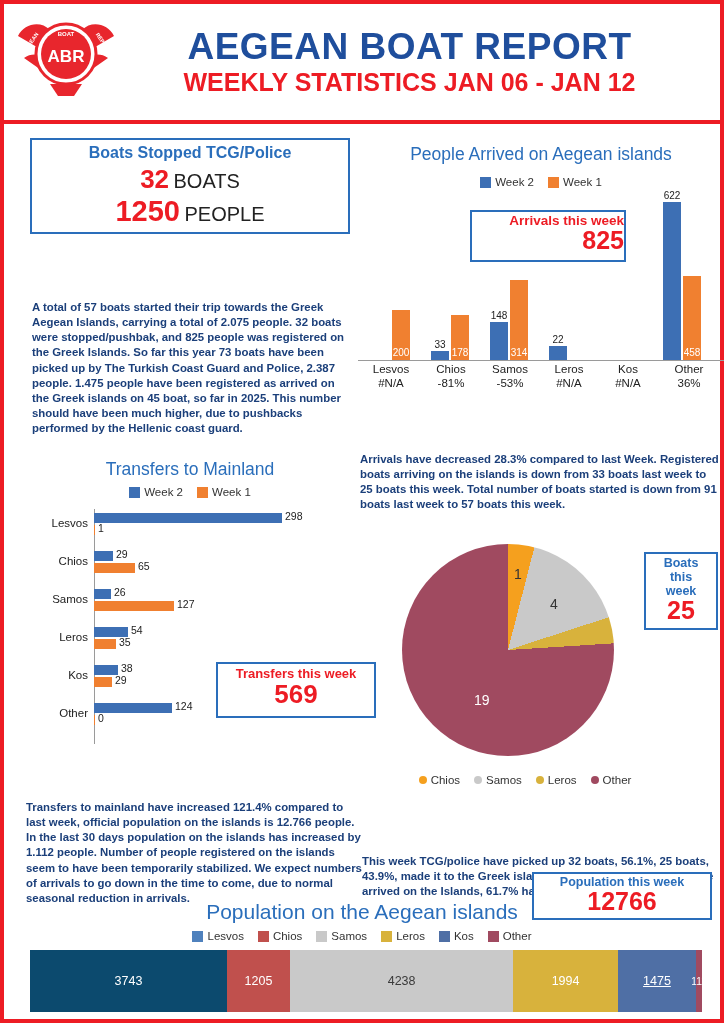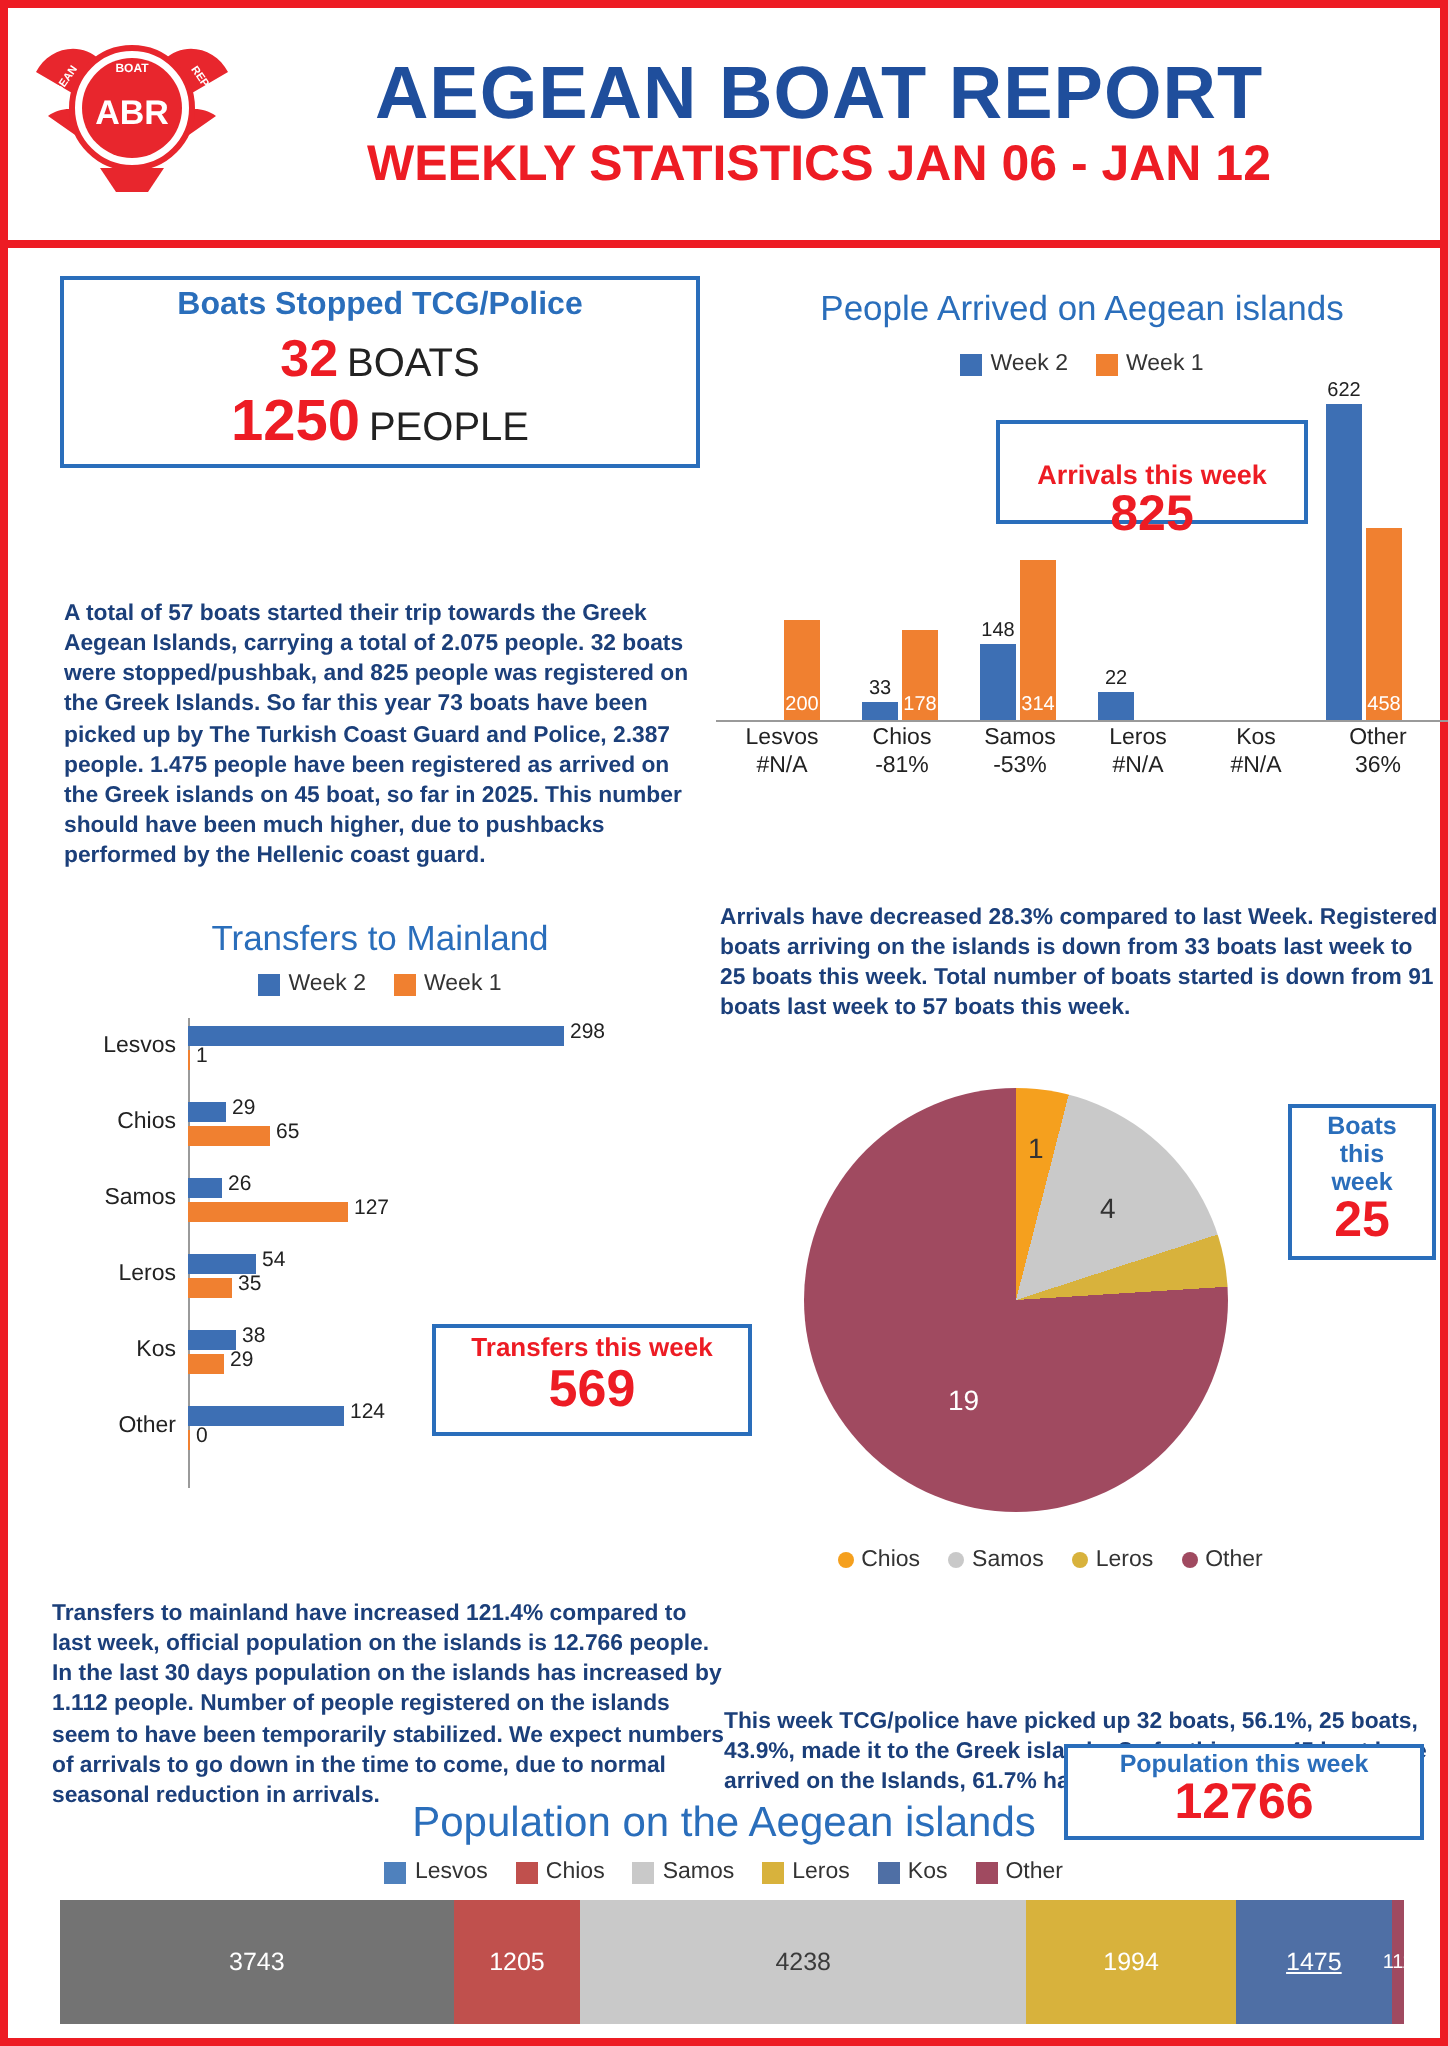--- a/index.html
+++ b/index.html
@@ -125,23 +125,23 @@
   .bar-blue { background: #3d6fb4; }
   .bar-orange { background: #f08030; }
   .arr-xlabels {
     position: absolute; left: 0; right: 0; top: 166px; height: 34px;
   }
   .arr-xlab {
     position: absolute; text-align: center; font-size: 11.5px; color: #222;
     line-height: 1.25;
   }
   .arrivals-box {
-    position: absolute; left: 494px; top: 206px; width: 156px; height: 52px;
-    border: 2px solid #2a6ebb; background: #fff; text-align: center;
-    padding-top: 18px;
+    position: absolute; left: 466px; top: 206px; width: 156px; height: 52px;
+    border: 2px solid #2a6ebb; background: #fff; text-align: right;
+    padding-top: 1px;
   }
   .arrivals-box .lbl { color: #ed1c24; font-weight: bold; font-size: 13.5px; }
   .arrivals-box .val { color: #ed1c24; font-weight: bold; font-size: 25px; line-height: 1; }
 
   .text-right-arr { position: absolute; left: 356px; top: 400px; width: 362px; }
 
   
   .transfers-title { position: absolute; left: 26px; top: 455px; width: 320px; }
   .transfers-legend { position: absolute; left: 26px; top: 482px; width: 320px; }
   .transfers-chart { position: absolute; left: 26px; top: 505px; width: 330px; height: 235px; }
@@ -294,21 +294,21 @@
 
       <div class="arr-group" style="left:250px;">
         <div class="bar bar-blue" style="height:0px"></div>
         <div class="bar bar-orange" style="height:0px"></div>
       </div>
 
       <div class="arr-group" style="left:305px;">
         <div class="bar bar-blue" style="height:158px">
           <span class="v above">622</span>
         </div>
-        <div class="bar bar-orange" style="height:96px">
+        <div class="bar bar-orange" style="height:84px">
           <span class="v inside">458</span>
         </div>
       </div>
     </div>
 
     <div class="arr-xlabels">
       <div class="arr-xlab" style="left:0px;width:66px;">
         <div>Lesvos</div>
         <div>#N/A</div>
       </div>
@@ -498,21 +498,21 @@
       <span class="sw" style="background:#4f6fa5"></span>
       <span>Kos</span>
     </span>
     <span class="item">
       <span class="sw" style="background:#a04a60"></span>
       <span>Other</span>
     </span>
   </div>
 
   <div class="pop-bar">
-    <div class="pop-seg" style="background:#737373; width:29.3%;">
+    <div class="pop-seg" style="background:#0c4a6e; width:29.3%;">
       <span>3743</span>
     </div>
     <div class="pop-seg" style="background:#c0504d; width:9.4%;">
       <span>1205</span>
     </div>
     <div class="pop-seg dark" style="background:#c9c9c9; width:33.2%;">
       <span>4238</span>
     </div>
     <div class="pop-seg" style="background:#d8b23c; width:15.6%;">
       <span>1994</span>

